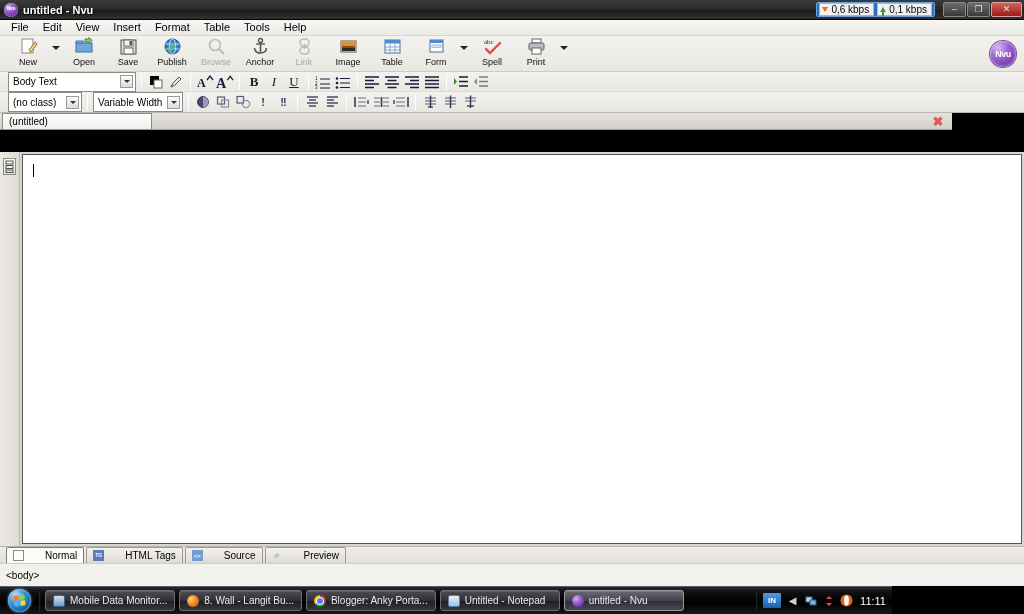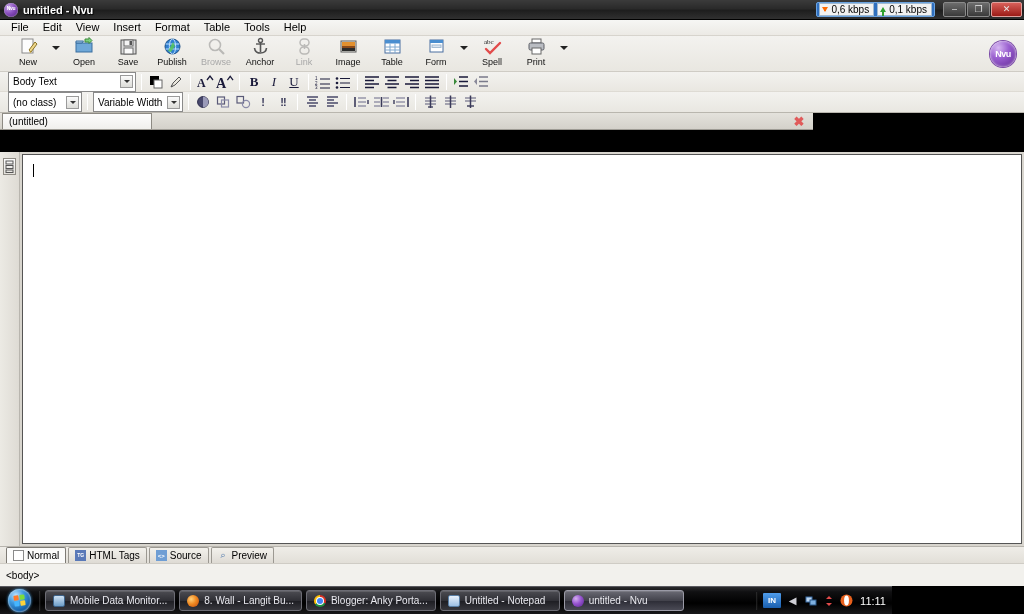--- a/index.html
+++ b/index.html
@@ -144,21 +144,21 @@
   .combo .arw i { width:0;height:0;border-left:3px solid transparent;border-right:3px solid transparent;border-top:3px solid #333; display:block;}
   .sep { width: 1px; height: 16px; background: #bdbab3; margin: 0 3px; border-right: 1px solid #fff; }
   .tbtn {
     width: 18px; height: 17px; display: flex; align-items: center; justify-content: center;
     font-size: 11px; color: #1a1a3a;
   }
   .tbtn.txt { font-family:"Liberation Serif", serif; }
 
   
   .tabstrip {
-    position: absolute; left: 0; top: 113px; width: 813px; height: 17px;
+    position: absolute; left: 0; top: 113px; width: 952px; height: 17px;
     background: linear-gradient(to bottom,#e4e2dc,#d4d1ca);
     border-bottom: 1px solid #9e9b94;
     display: flex; align-items: flex-end;
   }
   .doctab {
     height: 16px; min-width: 150px; margin-left: 2px;
     background: linear-gradient(to bottom,#fdfdfd,#f0efec);
     border: 1px solid #8d8a83; border-bottom: none;
     display: flex; align-items: center; padding: 0 6px;
     font-size: 10px; color: #000;
@@ -213,21 +213,21 @@
   @keyframes blink { 50% { opacity: 0; } }
 
   
   .viewtabs {
     position: absolute; left: 0; top: 546px; width: 1024px; height: 17px;
     background: linear-gradient(to bottom,#efedE8,#e2dfd8);
     border-top: 1px solid #b7b4ad;
     display: flex; align-items: flex-end; padding-left: 6px; gap: 2px;
   }
   .vtab {
-    height: 16px; display: flex; align-items: center; gap: 3px;
+    height: 16px; display: flex; align-items: center; gap: 21px;
     padding: 0 6px; font-size: 10px; color: #000;
     border: 1px solid #9c9992; border-bottom: none;
     background: linear-gradient(to bottom,#f3f1ec,#dedbd4);
     border-top-left-radius: 2px; border-top-right-radius: 2px;
   }
   .vtab.active { background: #fbfbfa; border-color: #7e7b75; }
   .vicon { width: 11px; height: 11px; display:flex; align-items:center; justify-content:center;
            font-size:7px; line-height:1; }
   .vicon.doc { background:#fff; border:1px solid #8a8a8a; }
   .vicon.html{ background:#5a79b8; color:#fff; font-size:5px; font-weight:bold;}

